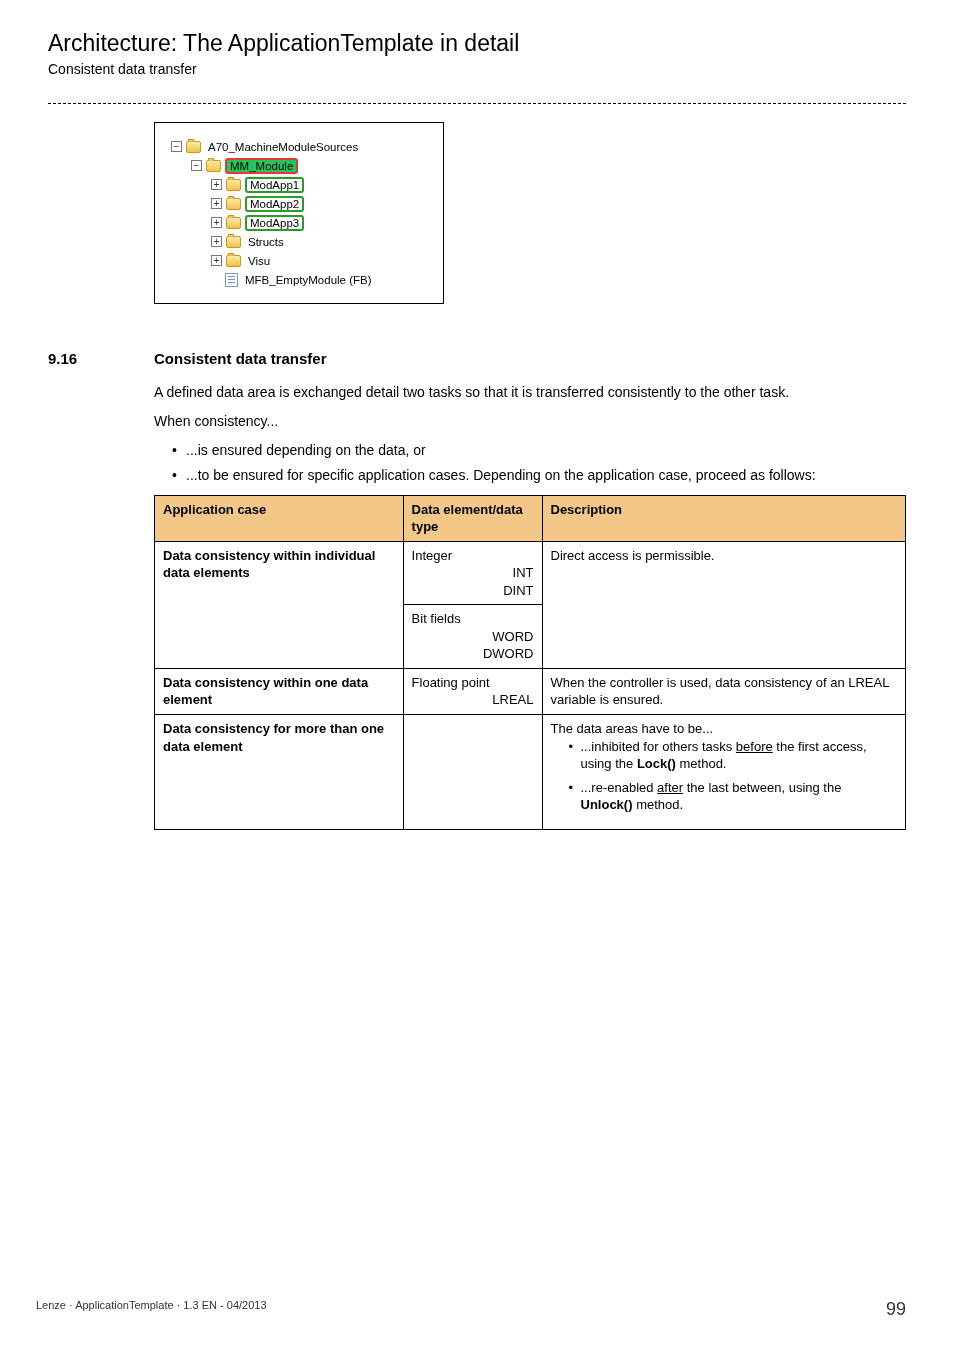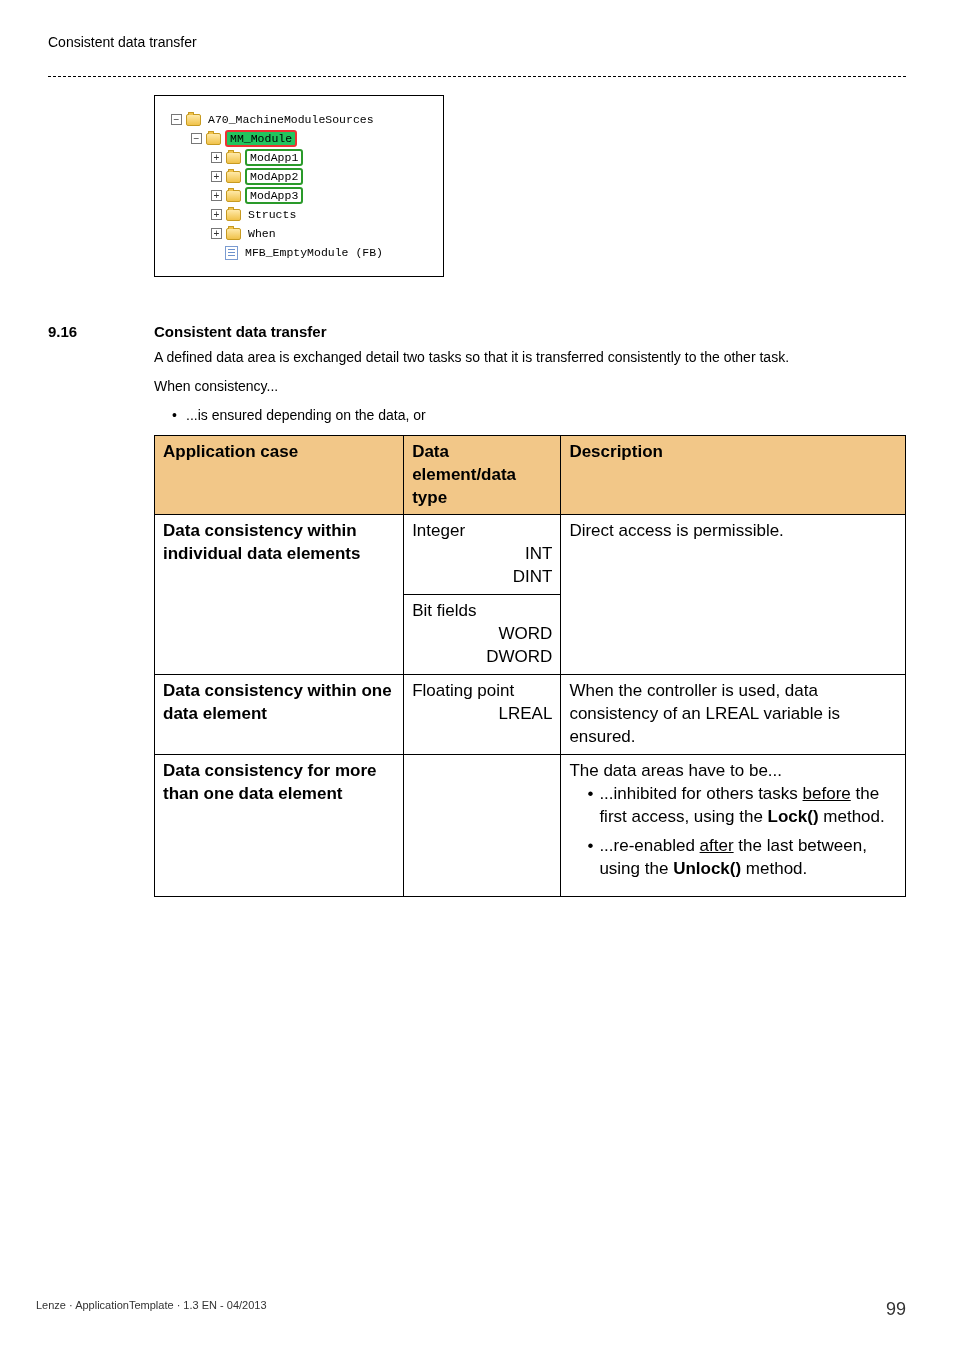--- a/index.html
+++ b/index.html
@@ -10,49 +10,50 @@
   .dashrule { margin: 26px 0 18px 0; border: none; border-top: 1.5px dashed #000; height: 0; }
   .two-col { display: flex; gap: 24px; padding-left: 106px; }
   .tree-box { border: 1px solid #000; width: 290px; padding: 14px 10px 14px 10px; background: #fff; }
   .tree-node { display: flex; align-items: center; height: 19px; font-family: "Tahoma","Verdana",sans-serif; font-size: 11.5px; color: #000; white-space: nowrap; }
   .tree-pad { display:inline-block; height: 1px; }
   .pm { width: 11px; height: 11px; border: 1px solid #777; display: inline-flex; align-items: center; justify-content: center; font-size: 10px; line-height: 8px; color: #333; background: #fff; margin-right: 4px; }
   .folder { width: 15px; height: 12px; background: linear-gradient(#ffe9a8,#f0c24a); border: 1px solid #c79a20; border-radius: 2px; display: inline-block; margin-right: 4px; position: relative; }
   .folder .tab { position:absolute; top:-3px; left:1px; width:6px; height:3px; background:#f0c24a; border:1px solid #c79a20; border-bottom:none; border-radius:1px 1px 0 0; }
   .docicon { width: 13px; height: 14px; border: 1px solid #7a9bd1; background: #fff; display: inline-flex; flex-direction: column; justify-content: space-around; padding:1px 2px; margin-right:4px; }
   .docicon .l { height:1px; background:#6c91cc; }
-  .node-label { padding: 0 3px; font-family: Liberation Mono, monospace; }
+  .node-label { padding: 0 3px; }
   .hl-red   .node-label { border: 2px solid #e33; border-radius: 3px; display:inline-block; }
   .hl-green .node-label { border: 2px solid #2a9a2a; border-radius: 3px; display:inline-block; }
   .sel { background: #22c55e; border: 1px dotted #7da3d8; }
   .para-right { flex: 1; font-size: 14px; text-align: justify; line-height: 1.35; }
-  .section-row { display: flex; margin-top: 46px; margin-bottom: 8px; }
+  .section-row { display: flex; margin-top: 46px; margin-bottom: 16px; }
   .section-num { width: 106px; font-size: 15px; font-weight: 700; }
   .section-title { font-size: 15px; font-weight: 700; }
   .body-col { padding-left: 106px; font-size: 14px; line-height: 1.35; }
   .body-col p { margin-bottom: 10px; text-align: justify; }
   .body-col ul { list-style: none; padding-left: 18px; margin-bottom: 10px; }
   .body-col li { position: relative; padding-left: 14px; margin-bottom: 6px; }
   .body-col li::before { content: "•"; position: absolute; left: 0; top: 0; }
-  table.data { width: 100%; border-collapse: collapse; font-size: 17px; margin-top: 4px; }
+  table.data { width: 100%; border-collapse: collapse; font-size: 13px; margin-top: 4px; }
   table.data th, table.data td { border: 1px solid #000; padding: 5px 8px; vertical-align: top; text-align: left; }
   table.data thead th { background: #f2c788; font-weight: 700; }
   .right { text-align: right; }
   .u { text-decoration: underline; }
   .b { font-weight: 700; }
   .inner-list { list-style:none; padding-left: 12px; }
   .inner-list li { position:relative; padding-left: 12px; }
   .inner-list li::before { content:"•"; position:absolute; left:0; }
   .footer { position: absolute; bottom: 30px; left: 36px; right: 48px; display: flex; justify-content: space-between; font-size: 11px; color: #333; }
   .pagenum { font-size: 18px; }
 </style>
 </head>
 <body>
 <div class="page">
 
+  <div class="title">Architecture: The ApplicationTemplate in detail</div>
   <div class="subtitle">Consistent data transfer</div>
 
   <hr class="dashrule">
 
   <div class="two-col">
     <div class="tree-box">
 
       <div class="tree-node">
         <span class="tree-pad" style="width:6px"></span>
         <span class="pm">−</span>
@@ -103,21 +104,21 @@
             <span class="tab"></span>
           </span>
         <span class="node-label">Structs</span>
       </div>
       <div class="tree-node">
         <span class="tree-pad" style="width:46px"></span>
         <span class="pm">+</span>
         <span class="folder">
             <span class="tab"></span>
           </span>
-        <span class="node-label">When</span>
+        <span class="node-label">Visu</span>
       </div>
       <div class="tree-node">
         <span class="tree-pad" style="width:60px"></span>
         <span class="docicon">
             <span class="l"></span>
             <span class="l"></span>
             <span class="l"></span>
           </span>
         <span class="node-label">MFB_EmptyModule (FB)</span>
       </div>
@@ -128,20 +129,21 @@
   <div class="section-row">
     <div class="section-num">9.16</div>
     <div class="section-title">Consistent data transfer</div>
   </div>
 
   <div class="body-col">
     <p>A defined data area is exchanged detail two tasks so that it is transferred consistently to the other task.</p>
     <p>When consistency...</p>
     <ul>
       <li>...is ensured depending on the data, or</li>
+      <li>...to be ensured for specific application cases. Depending on the application case, proceed as follows:</li>
     </ul>
 
     <table class="data">
       <thead>
         <tr>
           <th>Application case</th>
           <th>Data element/data type</th>
           <th>Description</th>
         </tr>
       </thead>

